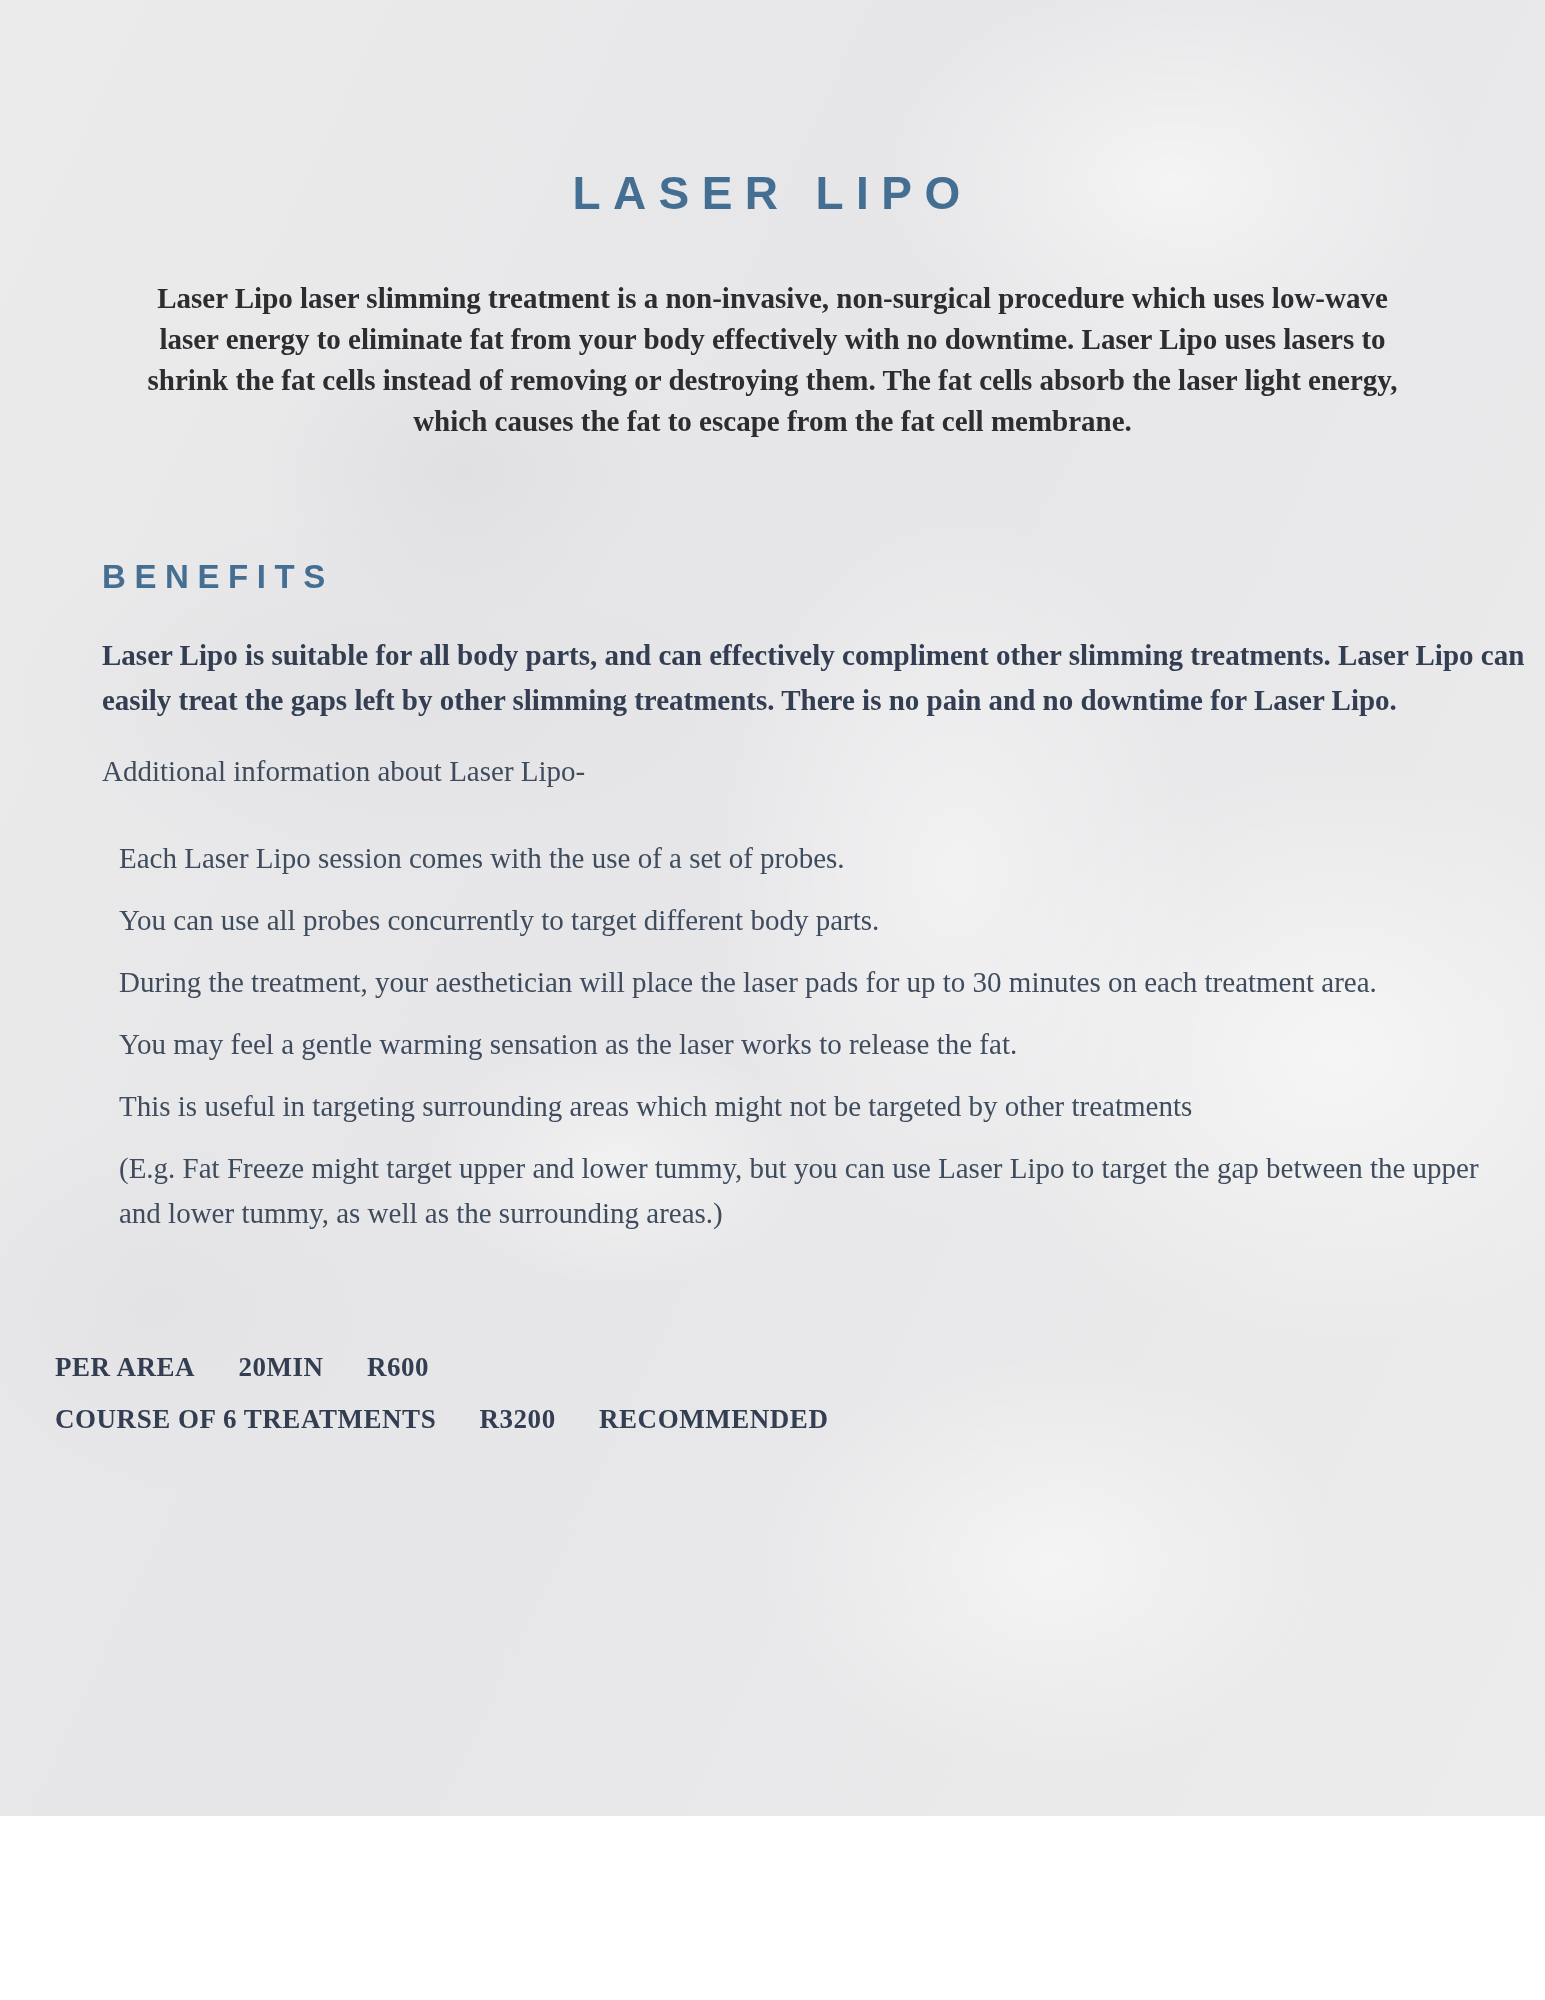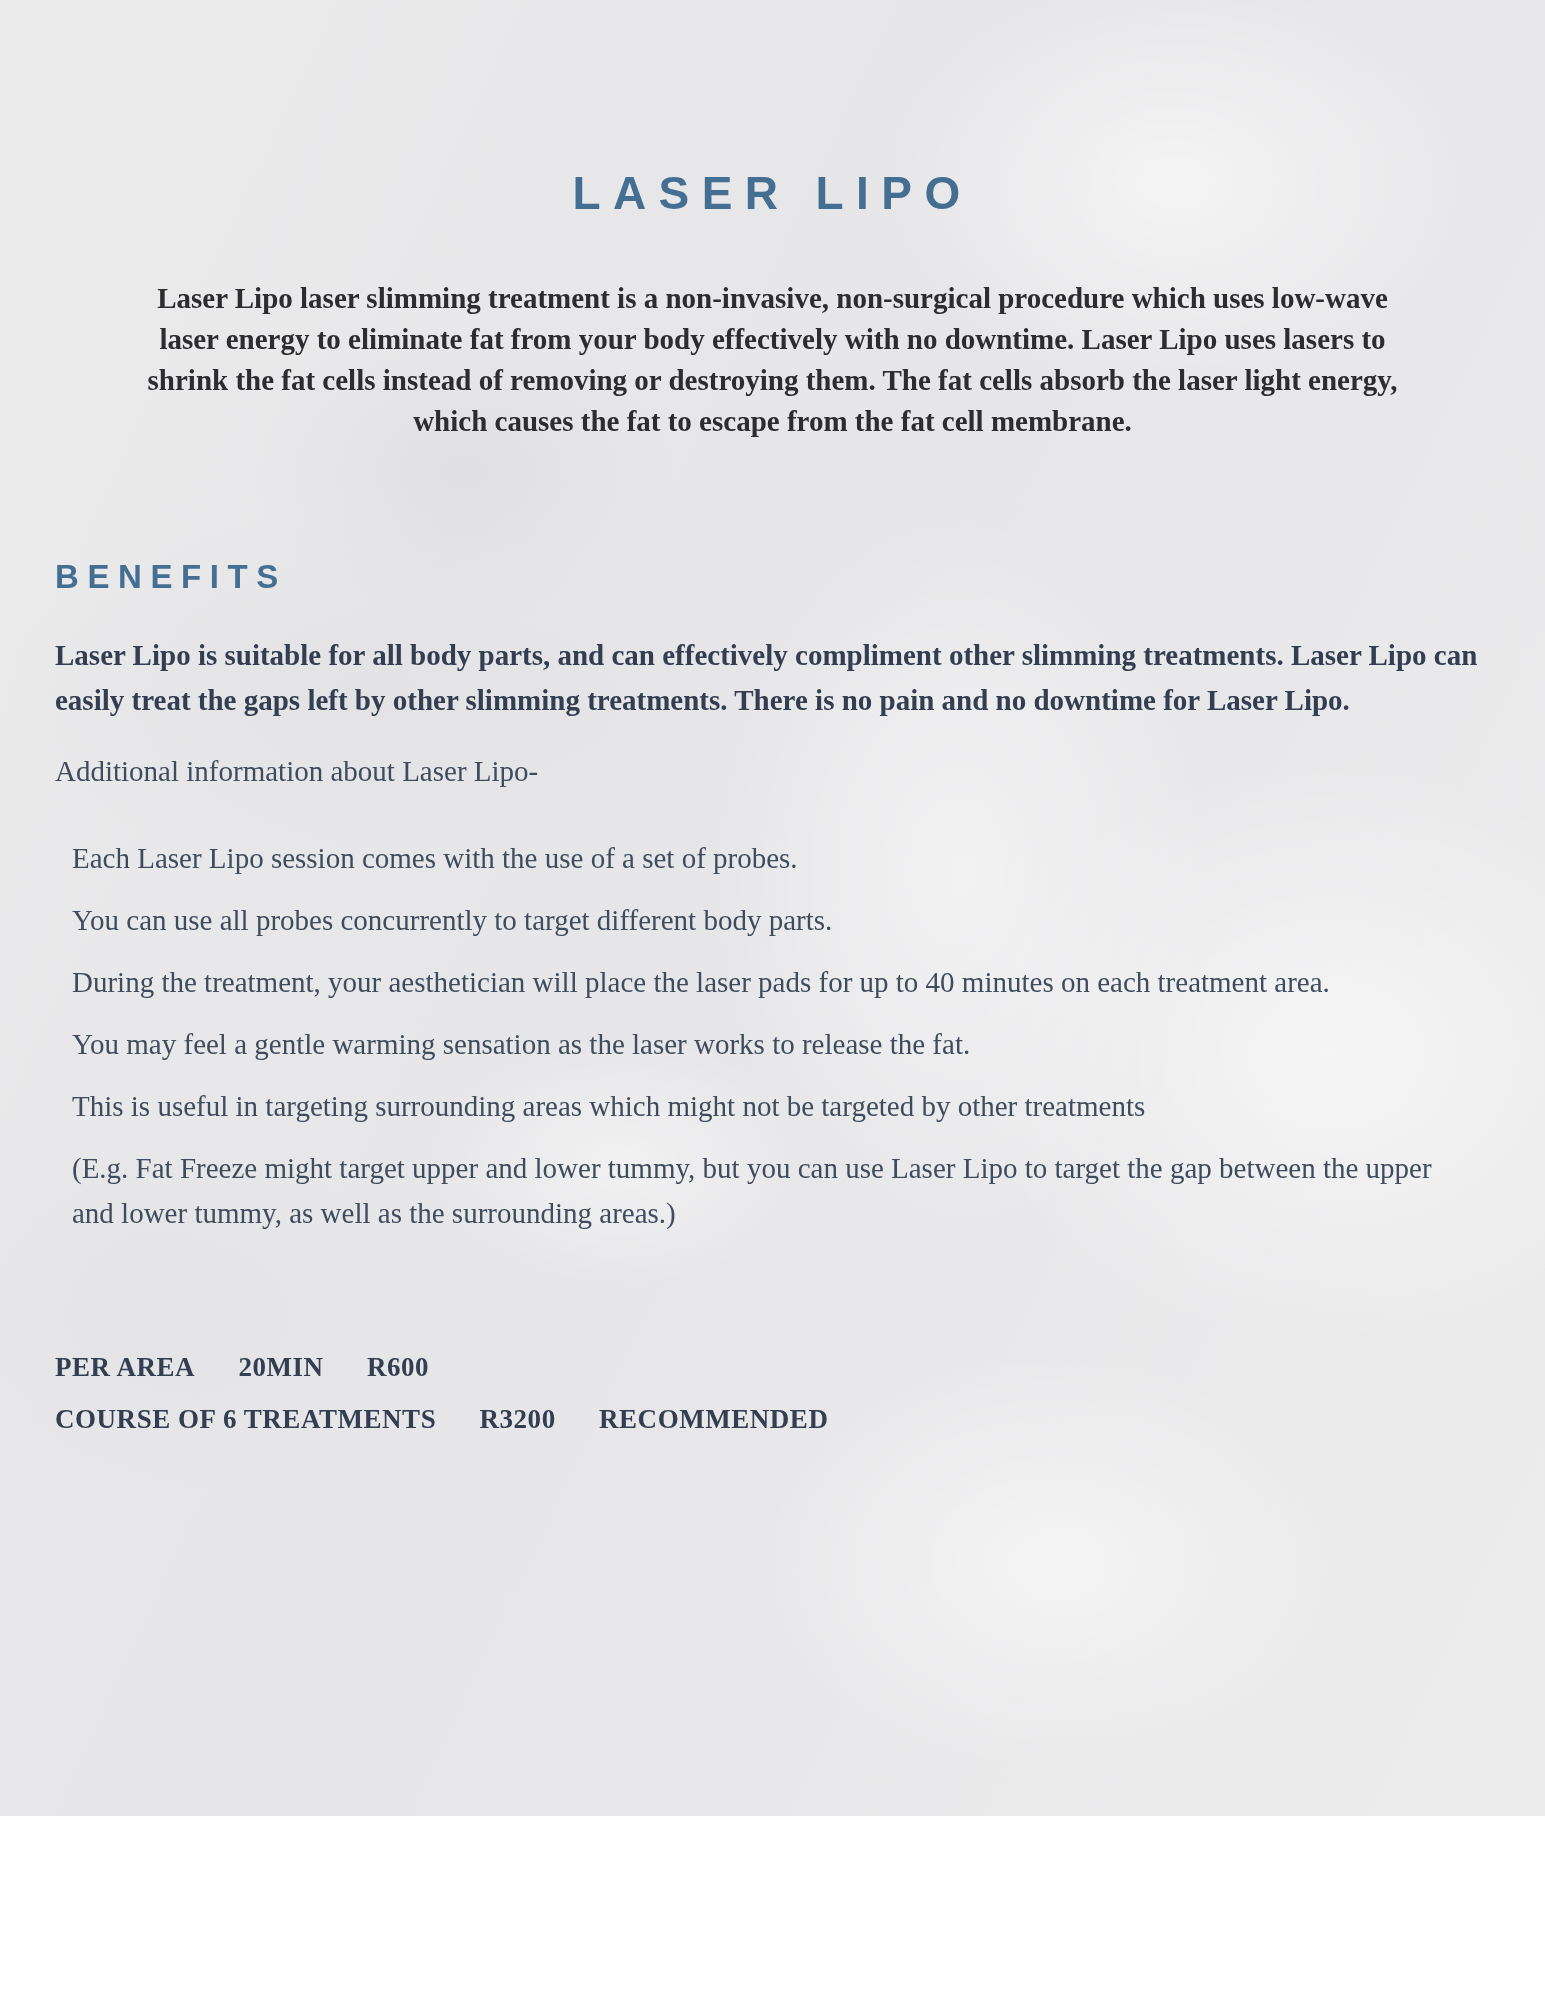--- a/index.html
+++ b/index.html
@@ -38,21 +38,21 @@
   }
   .intro {
     width: 1280px;
     margin: 62px auto 0 auto;
     text-align: center;
     font-weight: 700;
     font-size: 29px;
     line-height: 41px;
     color: #2d2c2e;
   }
-  .benefits { margin: 0; }
+  .benefits { margin: 0; padding-left: 47px; }
   .benefits-heading {
     margin: 118px 0 0 55px;
     font-family: "Liberation Sans", "DejaVu Sans", sans-serif;
     font-weight: 700;
     font-size: 33px;
     line-height: 1;
     letter-spacing: 0.26em;
     color: #456f92;
   }
   .summary {
@@ -106,21 +106,21 @@
   <section class="benefits">
     <h2 class="benefits-heading">BENEFITS</h2>
 
     <p class="summary">Laser Lipo is suitable for all body parts, and can effectively compliment other slimming treatments. Laser Lipo can easily treat the gaps left by other slimming treatments. There is no pain and no downtime for Laser Lipo.</p>
 
     <p class="additional">Additional information about Laser Lipo-</p>
 
     <div class="details">
       <p class="detail-line">Each Laser Lipo session comes with the use of a set of probes.</p>
       <p class="detail-line">You can use all probes concurrently to target different body parts.</p>
-      <p class="detail-line">During the treatment, your aesthetician will place the laser pads for up to 40 minutes on each treatment area.</p>
+      <p class="detail-line">During the treatment, your aesthetician will place the laser pads for up to 30 minutes on each treatment area.</p>
       <p class="detail-line">You may feel a gentle warming sensation as the laser works to release the fat.</p>
       <p class="detail-line">This is useful in targeting surrounding areas which might not be targeted by other treatments</p>
       <p class="detail-line">(E.g. Fat Freeze might target upper and lower tummy, but you can use Laser Lipo to target the gap between the upper and lower tummy, as well as the surrounding areas.)</p>
     </div>
   </section>
 
   <section class="pricing">
     <p class="price-row">
       <span class="cell">PER AREA</span>
       <span class="cell">20MIN</span>

